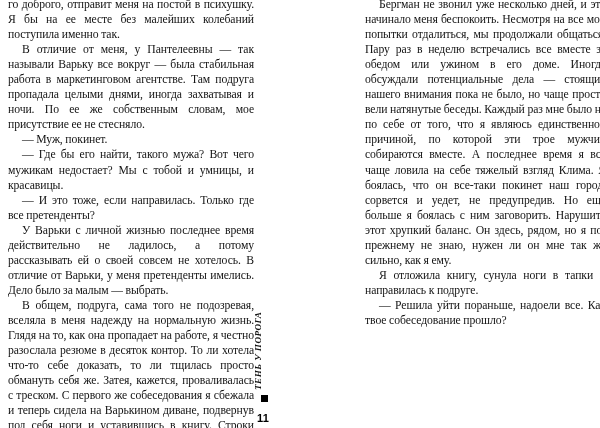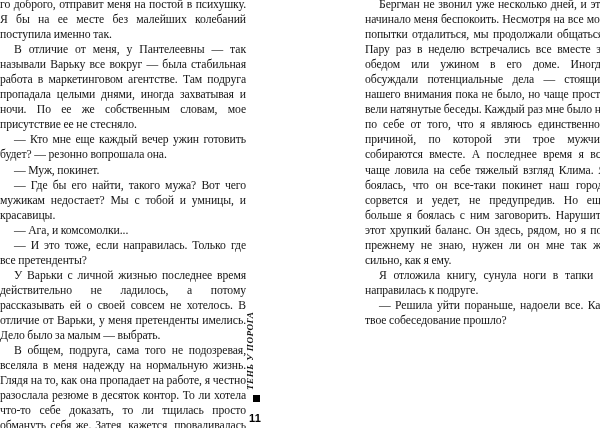--- a/index.html
+++ b/index.html
@@ -22,21 +22,21 @@
     display: block;
   }
 
   
   .page {
     position: absolute;
     top: 0;
     height: 428px;
     box-sizing: border-box;
   }
-  .page-verso { left: 0; width: 300px; padding-left: 34px; }
+  .page-verso { left: 8px; width: 300px; padding-left: 34px; }
   .page-recto { left: 314px; width: 300px; }
 
   
   .text-column {
     position: absolute;
     top: -3px;
     font-size: 11.7px;
     line-height: 15.05px;
     text-align: justify;
     text-justify: inter-word;
@@ -103,24 +103,22 @@
 </head>
 <body>
 
 <div class="spread">
 
   <div class="page page-verso">
 
     <div class="text-column verso">
       <p class="cont">го доброго, отправит меня на постой в психушку. Я бы на ее месте без малейших колебаний поступила именно так.</p>
       <p>В отличие от меня, у Пантелеевны — так называли Варьку все вокруг — была стабильная работа в маркетинговом агентстве. Там подруга пропадала целыми днями, иногда захватывая и ночи. По ее же собственным словам, мое присутствие ее не стесняло.</p>
-      <p>— Кто мне еще каждый вечер ужин готовить будет? — резонно вопрошала она.</p>
       <p>— Муж, покинет.</p>
       <p>— Где бы его найти, такого мужа? Вот чего мужикам недостает? Мы с тобой и умницы, и красавицы.</p>
-      <p>— Ага, и комсомолки...</p>
       <p>— И это тоже, если направилась. Только где все претенденты?</p>
       <p>У Варьки с личной жизнью последнее время действительно не ладилось, а потому рассказывать ей о своей совсем не хотелось. В отличие от Варьки, у меня претенденты имелись. Дело было за малым — выбрать.</p>
       <p>В общем, подруга, сама того не подозревая, вселяла в меня надежду на нормальную жизнь. Глядя на то, как она пропадает на работе, я честно разослала резюме в десяток контор. То ли хотела что-то себе доказать, то ли тщилась просто обмануть себя же. Затея, кажется, проваливалась с треском. С первого же собеседования я сбежала и теперь сидела на Варькином диване, подвернув под себя ноги и уставившись в книгу. Строки давно переплелись между собой, и вместо слов я видела на страницах затейливый черно-белый узор.</p>
     </div>
 
     <div class="runhead runhead-verso">ТЕНЬ У ПОРОГА</div>
 
     <div class="ornament ornament-verso"></div>
 
     <div class="folio folio-verso">11</div>

